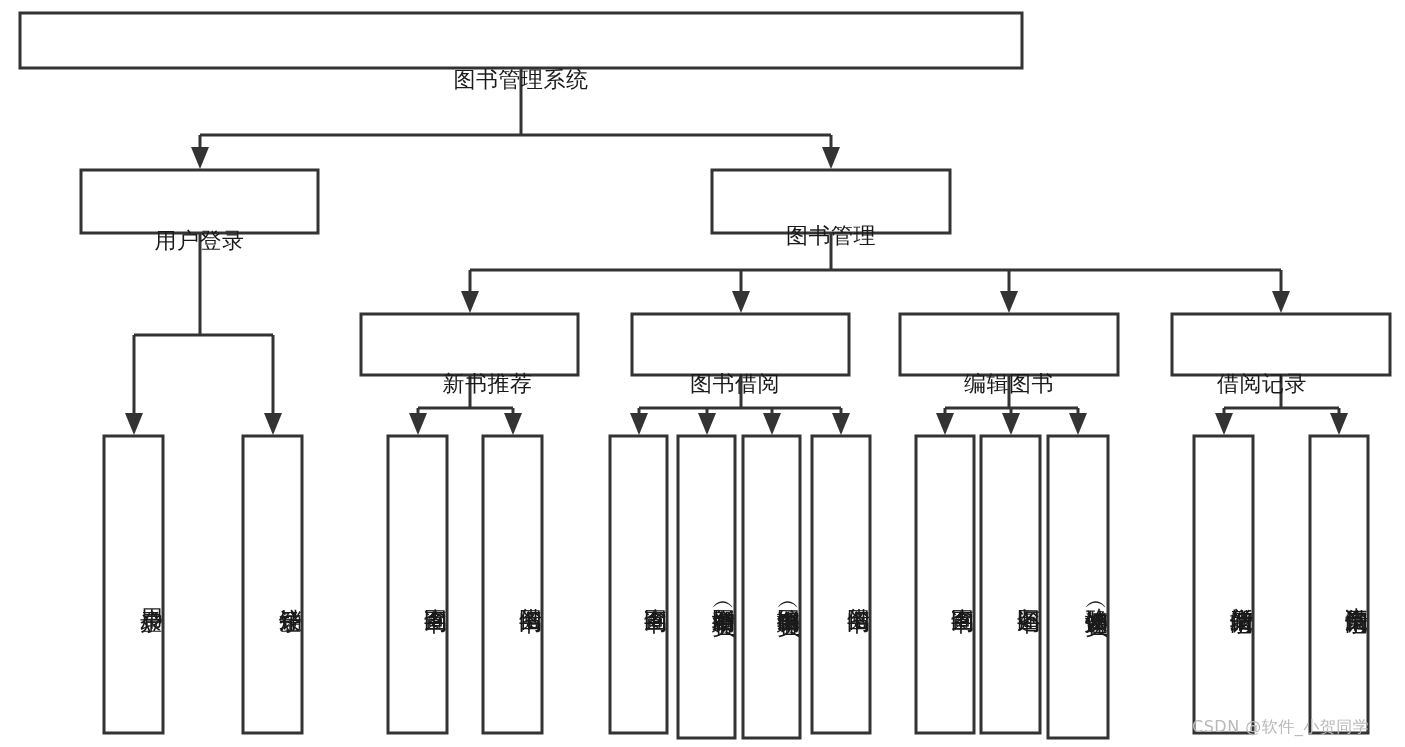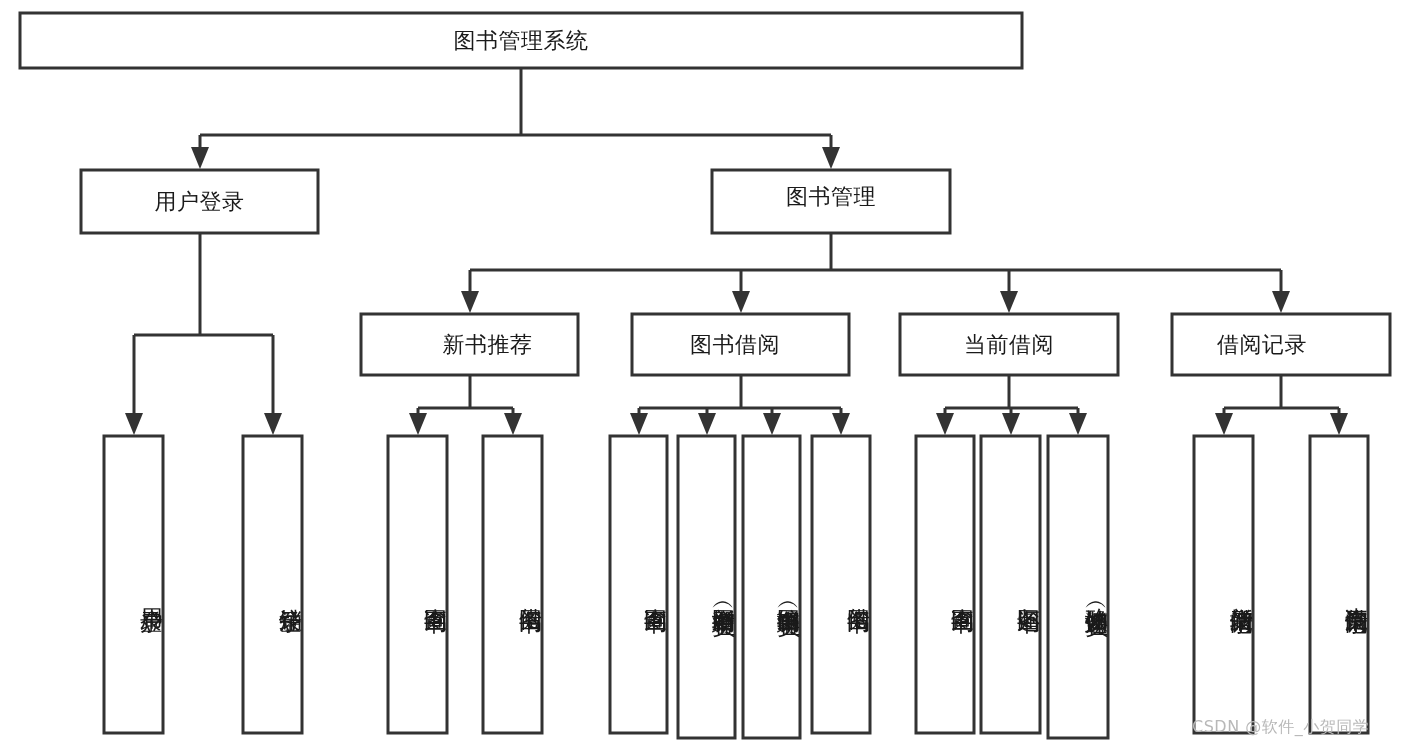--- a/index.html
+++ b/index.html
@@ -46,20 +46,21 @@
     display: flex;
     align-items: center;
     justify-content: center;
     text-align: center;
     color: #1a1a1a;
     font-size: 22px;
     line-height: 1.15;
     letter-spacing: 0.5px;
     white-space: nowrap;
     pointer-events: none;
+    margin-top: 39px;
   }
   .node-label-v {
     position: absolute;
     display: flex;
     align-items: flex-start;
     justify-content: center;
     text-align: center;
     color: #1a1a1a;
     font-size: 23px;
     line-height: 1.02;
@@ -162,21 +163,21 @@
         <rect x="1310" y="436" width="58" height="297" class="node-box"></rect>
       </g>
   </svg>
 
   <div id="label-layer">
       <div class="node-label-h" style="left: 20px; top: 13px; width: 1002px; height: 55px;">图书管理系统</div>
       <div class="node-label-h" style="left: 81px; top: 170px; width: 237px; height: 63px;">用户登录</div>
       <div class="node-label-h" style="left: 712px; top: 170px; width: 238px; height: 53px; border-radius: 11px;">图书管理</div>
       <div class="node-label-h" style="left: 361px; top: 314px; width: 253px; height: 61px;">新书推荐</div>
       <div class="node-label-h" style="left: 632px; top: 314px; width: 206px; height: 61px;">图书借阅</div>
-      <div class="node-label-h" style="left: 900px; top: 314px; width: 218px; height: 61px;">当前借阅</div>
+      <div class="node-label-h" style="left: 900px; top: 314px; width: 218px; height: 61px;">编辑图书</div>
       <div class="node-label-h" style="left: 1172px; top: 314px; width: 180px; height: 61px;">借阅记录</div>
       <div class="node-label-v" style="left: 104px; top: 436px; width: 59px; height: 297px; padding-top: 14px; box-sizing: border-box;">用户登录</div>
       <div class="node-label-v" style="left: 243px; top: 436px; width: 59px; height: 297px; padding-top: 14px; box-sizing: border-box;">注销登录</div>
       <div class="node-label-v" style="left: 388px; top: 436px; width: 59px; height: 297px; padding-top: 14px; box-sizing: border-box;">查询图书</div>
       <div class="node-label-v" style="left: 483px; top: 436px; width: 59px; height: 297px; padding-top: 14px; box-sizing: border-box;">借阅图书</div>
       <div class="node-label-v" style="left: 610px; top: 436px; width: 57px; height: 297px; padding-top: 14px; box-sizing: border-box;">查询图书</div>
       <div class="node-label-v" style="left: 678px; top: 436px; width: 57px; height: 302px; padding-top: 14px; box-sizing: border-box;">新增图书（管理员）</div>
       <div class="node-label-v" style="left: 743px; top: 436px; width: 57px; height: 302px; padding-top: 14px; box-sizing: border-box;">编辑图书（管理员）</div>
       <div class="node-label-v" style="left: 812px; top: 436px; width: 58px; height: 297px; padding-top: 14px; box-sizing: border-box;">借阅图书</div>
       <div class="node-label-v" style="left: 916px; top: 436px; width: 58px; height: 297px; padding-top: 14px; box-sizing: border-box;">查询图书</div>

